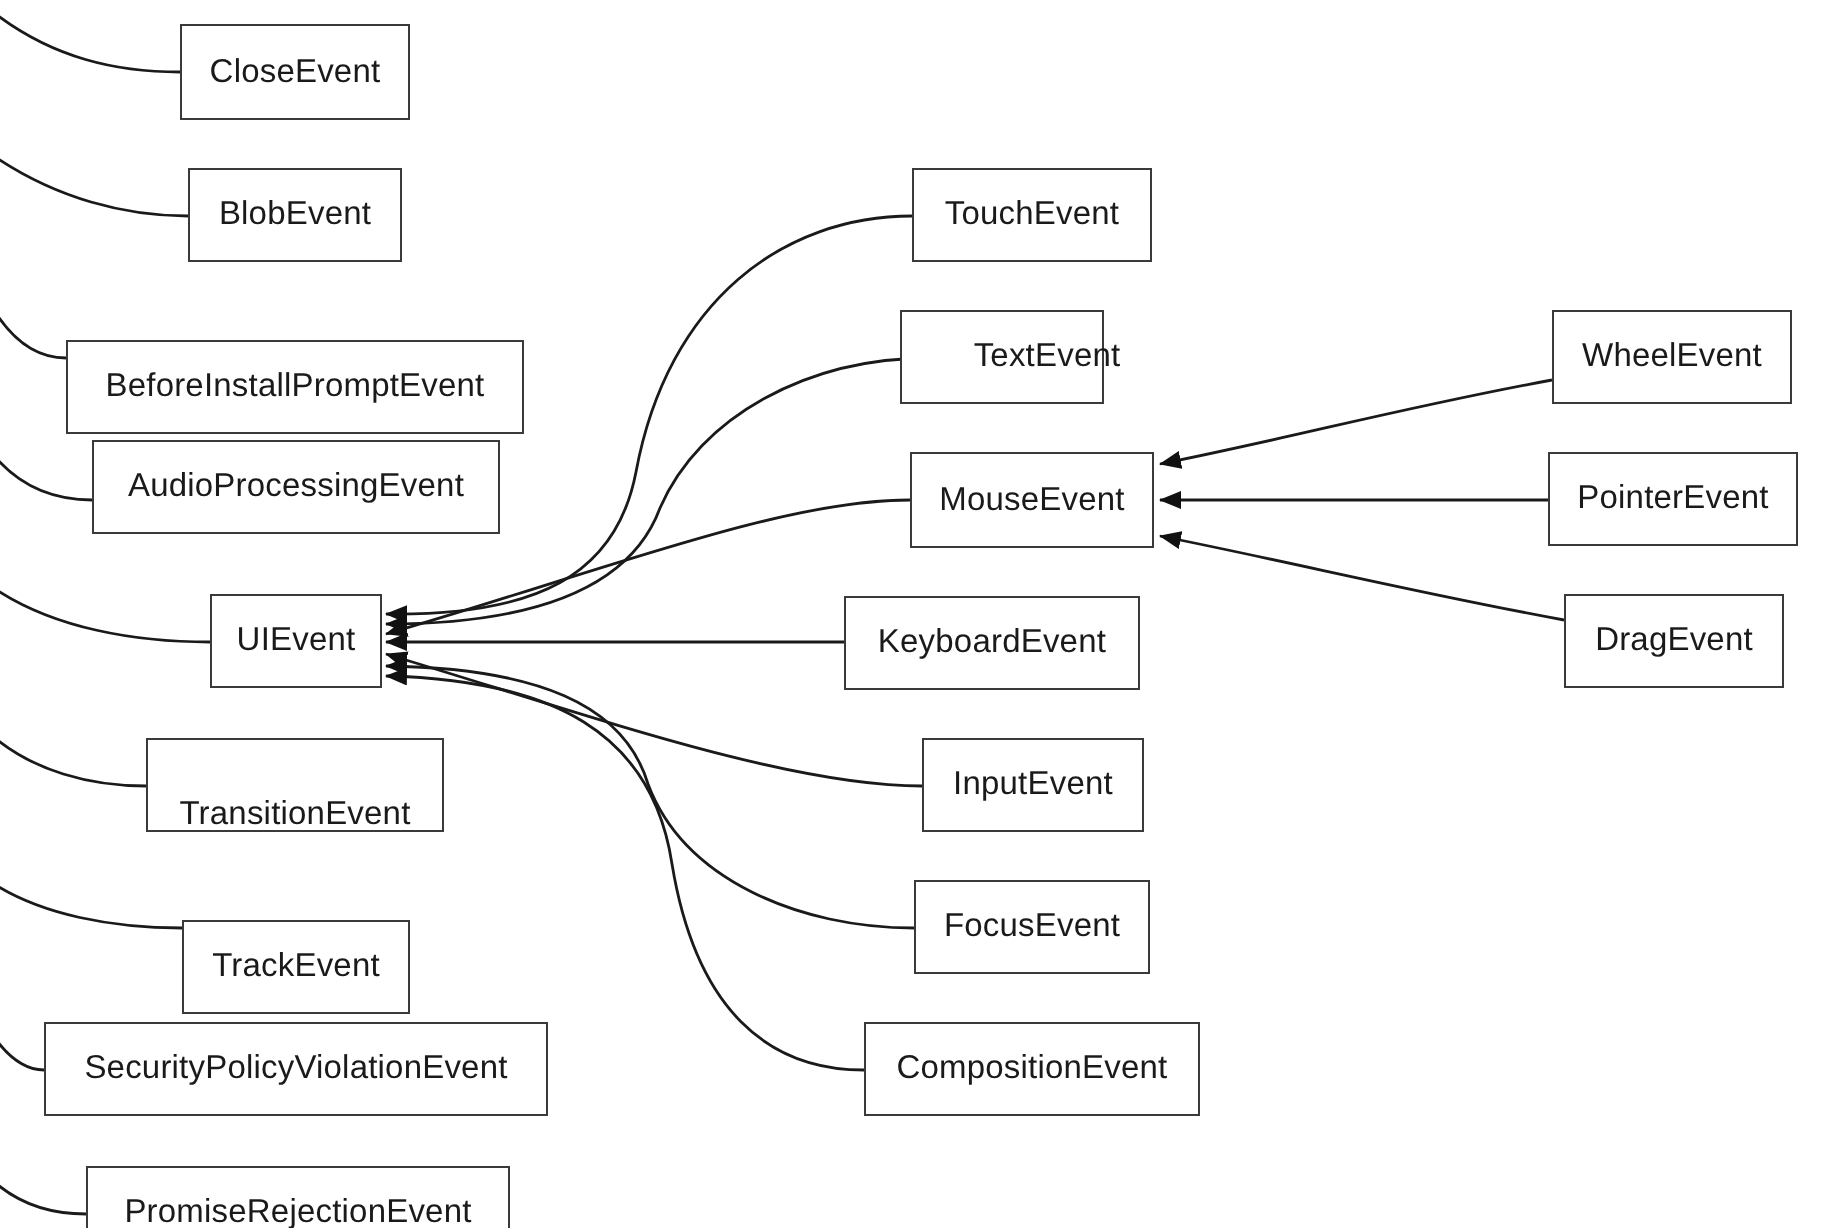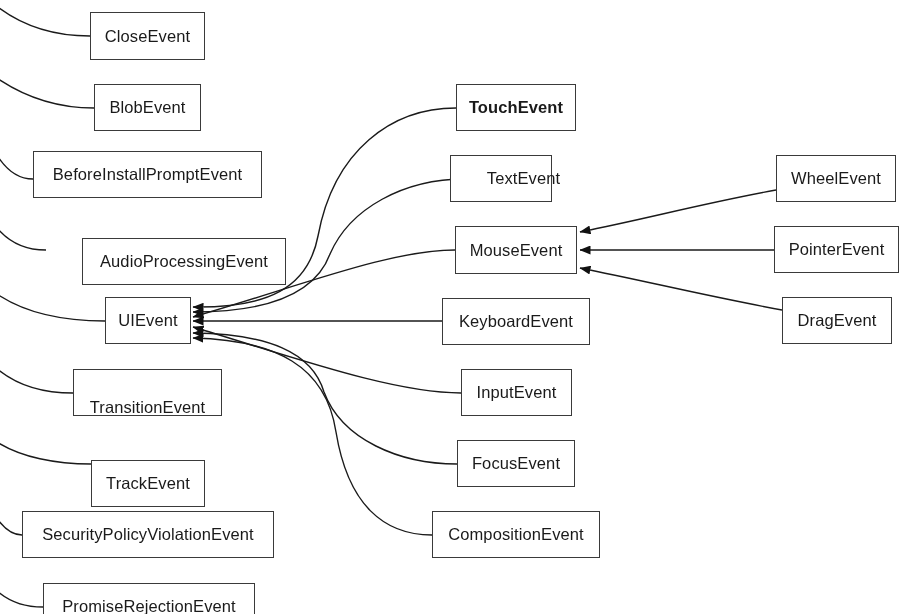--- a/index.html
+++ b/index.html
@@ -80,25 +80,25 @@
   </svg>
 
   <div class="node" style="left:90px; top:12px; width:115px; height:48px;">
     <span class="node-label">CloseEvent</span>
   </div>
 
   <div class="node" style="left:94px; top:84px; width:107px; height:47px;">
     <span class="node-label">BlobEvent</span>
   </div>
 
-  <div class="node" style="left:33px; top:151px; width:229px; height:47px;align-items:center;">
+  <div class="node" style="left:33px; top:170px; width:229px; height:47px;align-items:center;">
     <span class="node-label">BeforeInstallPromptEvent</span>
   </div>
 
-  <div class="node" style="left:46px; top:238px; width:204px; height:47px;margin-left:36px;">
+  <div class="node" style="left:46px; top:220px; width:204px; height:47px;">
     <span class="node-label">AudioProcessingEvent</span>
   </div>
 
   <div class="node" style="left:105px; top:297px; width:86px; height:47px;">
     <span class="node-label">UIEvent</span>
   </div>
 
   <div class="node" style="left:73px; top:369px; width:149px; height:47px;align-items:flex-end;">
     <span class="node-label">TransitionEvent</span>
   </div>
@@ -108,33 +108,33 @@
   </div>
 
   <div class="node" style="left:22px; top:511px; width:252px; height:47px;">
     <span class="node-label">SecurityPolicyViolationEvent</span>
   </div>
 
   <div class="node" style="left:43px; top:583px; width:212px; height:47px;">
     <span class="node-label">PromiseRejectionEvent</span>
   </div>
 
-  <div class="node" style="left:456px; top:84px; width:120px; height:47px;font-weight:bold;">
+  <div class="node" style="left:456px; top:84px; width:120px; height:47px;">
     <span class="node-label">TouchEvent</span>
   </div>
 
   <div class="node" style="left:450px; top:155px; width:102px; height:47px;padding-left:45px;">
     <span class="node-label">TextEvent</span>
   </div>
 
   <div class="node" style="left:455px; top:226px; width:122px; height:48px;">
     <span class="node-label">MouseEvent</span>
   </div>
 
-  <div class="node" style="left:442px; top:298px; width:148px; height:47px;">
+  <div class="node" style="left:422px; top:298px; width:148px; height:47px;">
     <span class="node-label">KeyboardEvent</span>
   </div>
 
   <div class="node" style="left:461px; top:369px; width:111px; height:47px;">
     <span class="node-label">InputEvent</span>
   </div>
 
   <div class="node" style="left:457px; top:440px; width:118px; height:47px;">
     <span class="node-label">FocusEvent</span>
   </div>

